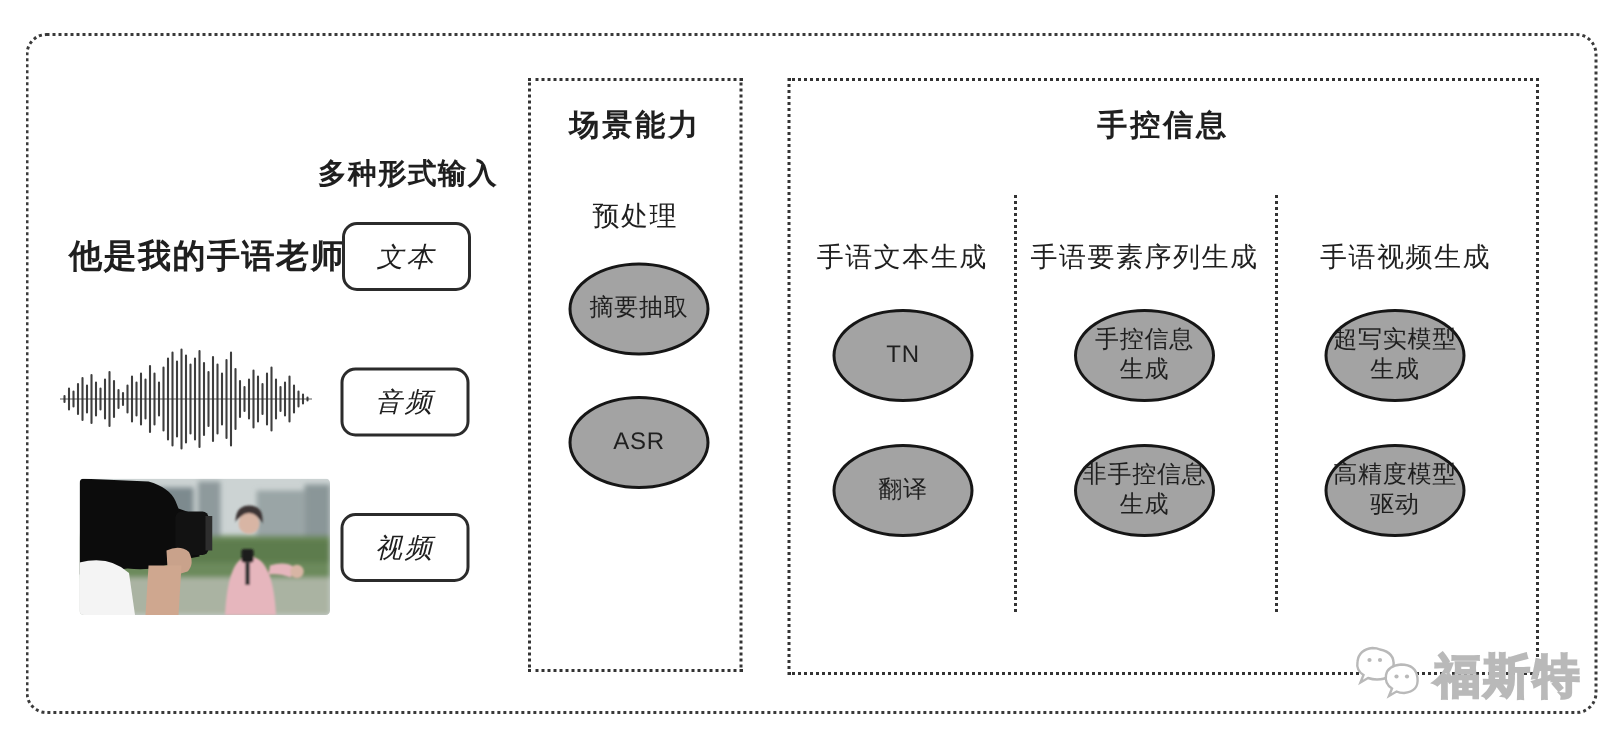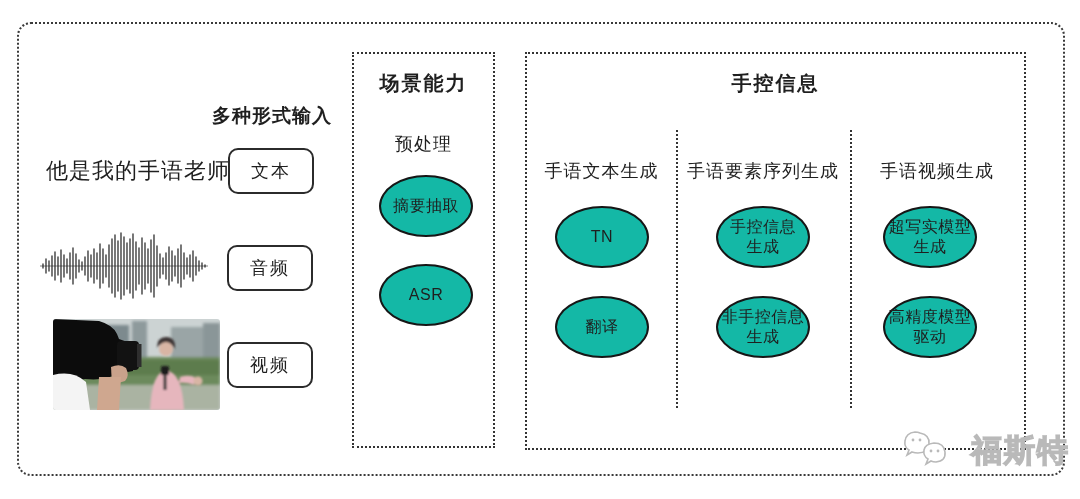--- a/index.html
+++ b/index.html
@@ -15,26 +15,26 @@
     left:17px;top:22px;width:1044px;height:450px;
     border:2px dotted #3a3a3a;border-radius:14px;
   }
   
   .input-title{
     left:206px;top:103px;width:132px;text-align:center;
     font-size:19px;font-weight:700;letter-spacing:1px;
   }
   .text-sample{
     left:46px;top:156px;width:175px;
-    font-size:22px;letter-spacing:1px;white-space:nowrap;
+    font-size:22px;letter-spacing:1px;white-space:nowrap;font-weight:bold;
   }
   .io-box{
     width:82px;height:42px;border:2px solid #2b2b2b;border-radius:10px;
     display:flex;align-items:center;justify-content:center;
-    font-size:18px;letter-spacing:2px;background:#fff;
+    font-size:18px;letter-spacing:2px;background:#fff;font-style:italic;
   }
   .box-text{left:228px;top:148px;}
   .box-audio{left:227px;top:245px;}
   .box-video{left:227px;top:342px;text-align:right;}
   .waveform{left:40px;top:230px;width:168px;height:72px;}
   .photo{left:53px;top:319px;width:167px;height:91px;border-radius:3px;overflow:hidden;}
   
   .panel{
     border:2px dotted #333;background:transparent;
   }
@@ -45,21 +45,21 @@
     font-size:20px;font-weight:700;letter-spacing:2px;top:16px;
   }
   .scene-subtitle{
     position:absolute;left:0;width:100%;text-align:center;
     font-size:18px;letter-spacing:1px;top:78px;
   }
   .ellipse{
     position:absolute;width:90px;height:58px;
     border:2.5px solid #161616;border-radius:50%;
     display:flex;align-items:center;justify-content:center;text-align:center;
-    font-size:16px;line-height:1.25;white-space:pre-line;background:#14b8a6;
+    font-size:16px;line-height:1.25;white-space:pre-line;background:#a3a3a3;
     letter-spacing:0.5px;
   }
   .scene-node{left:25px;}
   .scene-node-0{top:121px;}
   .scene-node-1{top:210px;}
   .scene-node-2{top:300px;}
   .divider{
     position:absolute;top:76px;height:278px;width:0;
     border-left:2px dotted #333;
   }
@@ -73,21 +73,21 @@
   .col-header-1{left:149px;width:174px;}
   .col-header-2{left:323px;width:174px;}
   .core-node-r0{top:152px;}
   .core-node-r1{top:242px;}
   .core-node-c0{left:28px;}
   .core-node-c1{left:189px;}
   .core-node-c2{left:356px;}
   
   .watermark{
     left:900px;top:425px;width:170px;height:52px;
-    display:flex;align-items:center;gap:4px;justify-content:space-between;
+    display:flex;align-items:center;gap:4px;
   }
   .wm-text{
     font-size:31px;font-weight:700;letter-spacing:2px;
     color:#f7f7f7;-webkit-text-stroke:1.3px #b9b9b9;
     text-shadow:0 0 1px #cfcfcf;white-space:nowrap;
   }
 </style>
 </head>
 <body>
 

